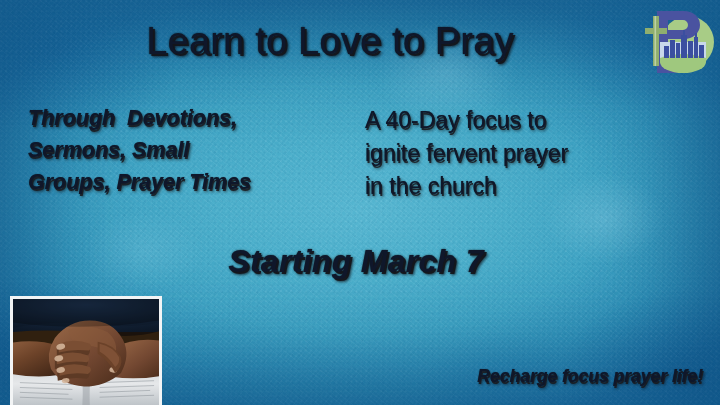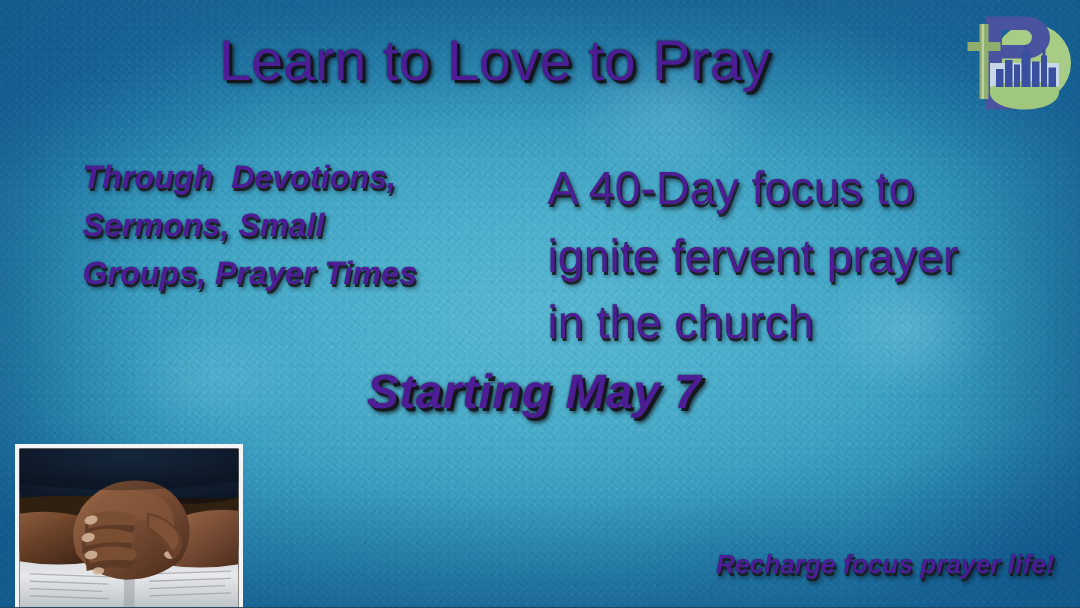--- a/index.html
+++ b/index.html
@@ -60,21 +60,21 @@
       radial-gradient(circle at 75% 75%, rgba(0,60,110,0.22) 0.6px, rgba(0,60,110,0) 1.4px);
     background-size: 5px 5px, 7px 7px;
   }
   .bg-vignette {
     box-shadow: inset 0 0 90px 26px rgba(10,70,120,0.55);
   }
 
   
   .txt {
     position: absolute;
-    color: #4c1d95;
+    color: #0f172a;
     white-space: pre;
     line-height: 1.0;
   }
   .shadow-hard {
     text-shadow:
       2px 2px 0 rgba(20,20,25,0.92),
       3px 3px 3px rgba(10,10,15,0.75),
       0 0 2px rgba(0,0,0,0.65);
   }
   .shadow-soft {
@@ -96,26 +96,25 @@
   }
   #title-inner { padding-right: 60px; display: block; }
 
   #left-block {
     left: 28px;
     top: 103px;
     font-size: 21.5px;
     font-style: italic;
     font-weight: bold;
     line-height: 1.48;
-    margin-left: 27px;
   }
   #right-block {
     left: 365px;
     top: 104px;
-    font-size: 31px;
+    font-size: 23px;
     font-weight: 400;
     line-height: 1.44;
   }
   #starting {
     left: 0;
     right: 0;
     top: 245px;
     text-align: center;
     font-size: 32px;
     font-style: italic;
@@ -173,21 +172,21 @@
   <div class="txt shadow-hard" id="title"><span id="title-inner">Learn to Love to Pray</span></div>
 
   <div class="txt shadow-soft" id="left-block">Through  Devotions,
 Sermons, Small
 Groups, Prayer Times</div>
 
   <div class="txt shadow-soft" id="right-block">A 40-Day focus to
 ignite fervent prayer
 in the church</div>
 
-  <div class="txt shadow-hard" id="starting"><span id="starting-inner">Starting May 7</span></div>
+  <div class="txt shadow-hard" id="starting"><span id="starting-inner">Starting March 7</span></div>
 
   <div class="txt shadow-soft" id="tagline">
     <div>Recharge focus prayer life!</div>
     
   </div>
 
   <div id="photo">
     <svg viewBox="0 0 152 109" preserveAspectRatio="xMidYMid slice">
       <defs>
         <linearGradient id="bookG" x1="0" y1="0" x2="0" y2="1">

